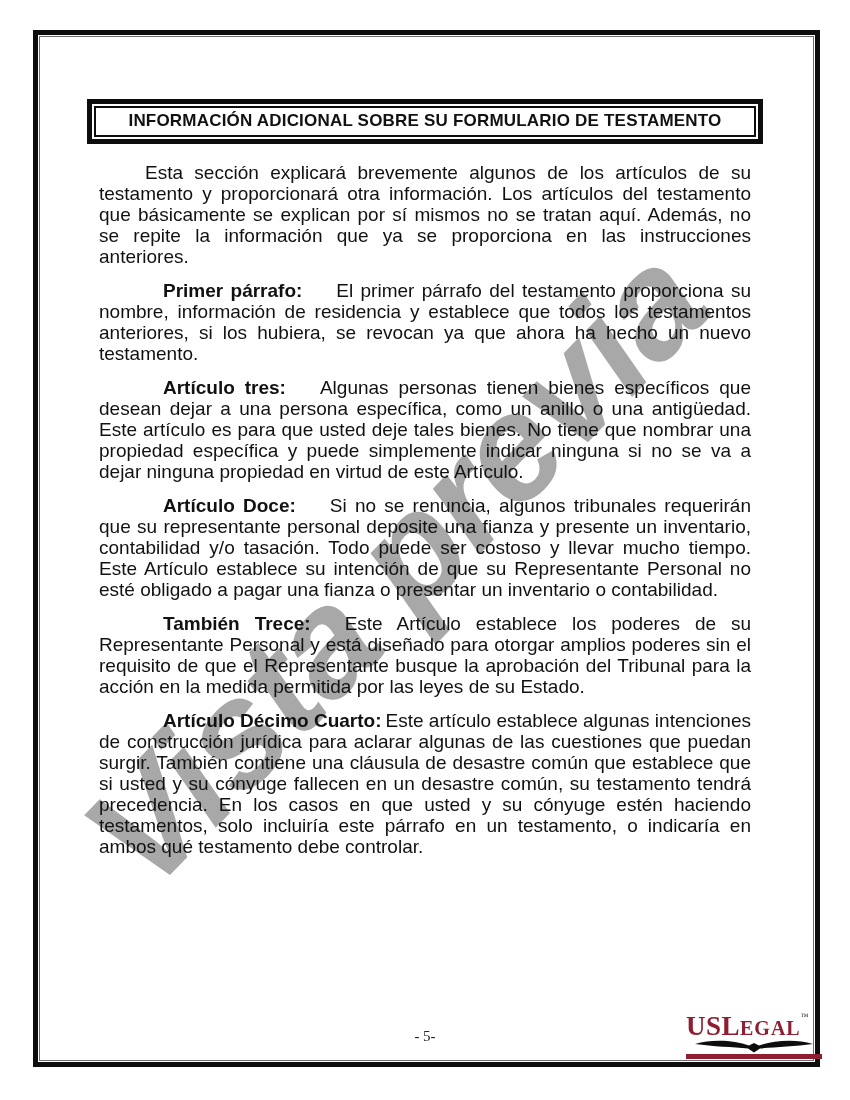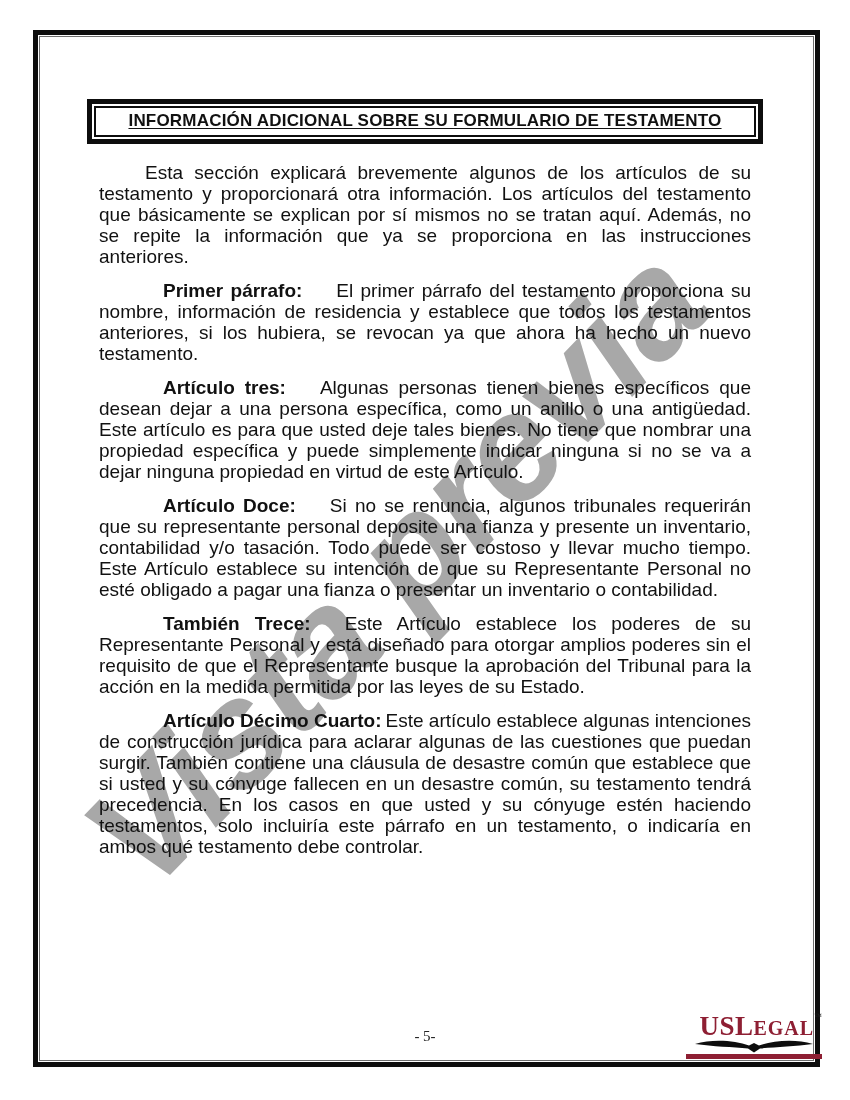--- a/index.html
+++ b/index.html
@@ -48,21 +48,20 @@
   }
   .title-box-inner{
     border:2px solid #0d0d0d;
     padding:3px 6px 4px 6px;
     text-align:center;
   }
   .title-text{
     font-size:17px;
     font-weight:bold;
     letter-spacing:0.2px;
-    text-decoration:underline;
     text-underline-offset:2px;
     white-space:nowrap;
     text-align:center;
   }
   .body-para{
     margin:0 0 13px 0;
     font-size:19px;
     line-height:21px;
     text-align:justify;
     text-indent:46px;
@@ -75,21 +74,21 @@
     text-align:center;
     font-family:"Liberation Serif",serif;
     font-size:15px;
     color:#222;
     z-index:2;
   }
   .uslegal-logo{
     position:absolute;right:28px;top:1013px;
     width:136px;
     z-index:5;
-    text-align:right;
+    text-align:left;
     line-height:1;
   }
   .brand-line{white-space:nowrap;}
   .brand-big{
     font-family:"Liberation Serif",serif;
     font-weight:bold;
     font-size:27px;
     color:var(--accent,#8e1f33);
     letter-spacing:0.5px;
   }

